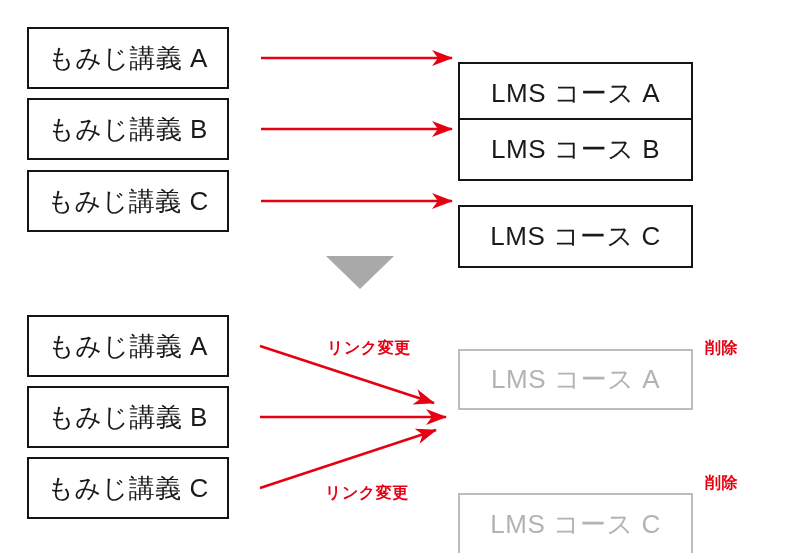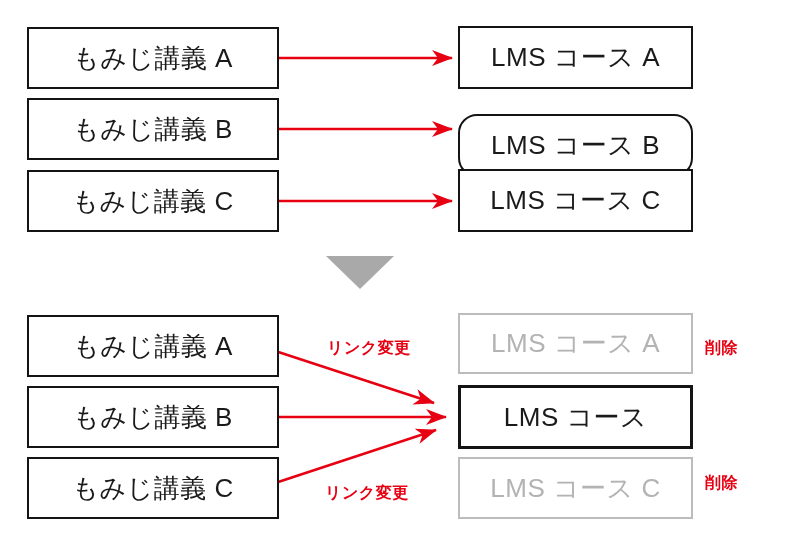--- a/index.html
+++ b/index.html
@@ -39,25 +39,25 @@
   }
   .rlabel {
     position: absolute;
     color: #e60012;
     font-weight: bold;
     font-size: 16px;
     white-space: nowrap;
     letter-spacing: 0.5px;
   }
   
-  .col-left  { left: 27px;  width: 252px; height: 62px; }
-  .col-right { left: 458px; width: 235px; height: 63px; }
+  .col-left  { left: 27px;  width: 202px; height: 62px; }
+  .col-right { left: 458px; width: 235px; height: 63px; margin-top: 36px; }
   
   .r1t { top: 27px; }  .r2t { top: 98px; }  .r3t { top: 170px; }
-  .c1t { top: 26px; }  .c2t { top: 114px; border-radius: 19px; }  .c3t { top: 169px; }
+  .c1t { top: 26px; }  .c2t { top: 82px; }  .c3t { top: 169px; }
   
   .r1b { top: 315px; } .r2b { top: 386px; } .r3b { top: 457px; }
   .ca { top: 313px; height: 61px; }
   .cb { top: 385px; height: 64px; }
   .cc { top: 457px; height: 62px; }
 </style>
 </head>
 <body>
 
 <div class="canvas">
@@ -86,21 +86,20 @@
 
   <div class="box col-right c1t">LMS コース A</div>
   <div class="box col-right c2t">LMS コース B</div>
   <div class="box col-right c3t">LMS コース C</div>
 
   <div class="box col-left r1b">もみじ講義 A</div>
   <div class="box col-left r2b">もみじ講義 B</div>
   <div class="box col-left r3b">もみじ講義 C</div>
 
   <div class="box col-right ca deleted">LMS コース A</div>
-  <div class="box col-right cb emphasized">LMS コース</div>
   <div class="box col-right cc deleted">LMS コース C</div>
 
   <div class="rlabel" style="left:327px; top:338px;">リンク変更</div>
   <div class="rlabel" style="left:325px; top:483px;">リンク変更</div>
   <div class="rlabel" style="left:705px; top:338px;">削除</div>
   <div class="rlabel" style="left:705px; top:473px;">削除</div>
 
 </div>
 
 </body></html>

